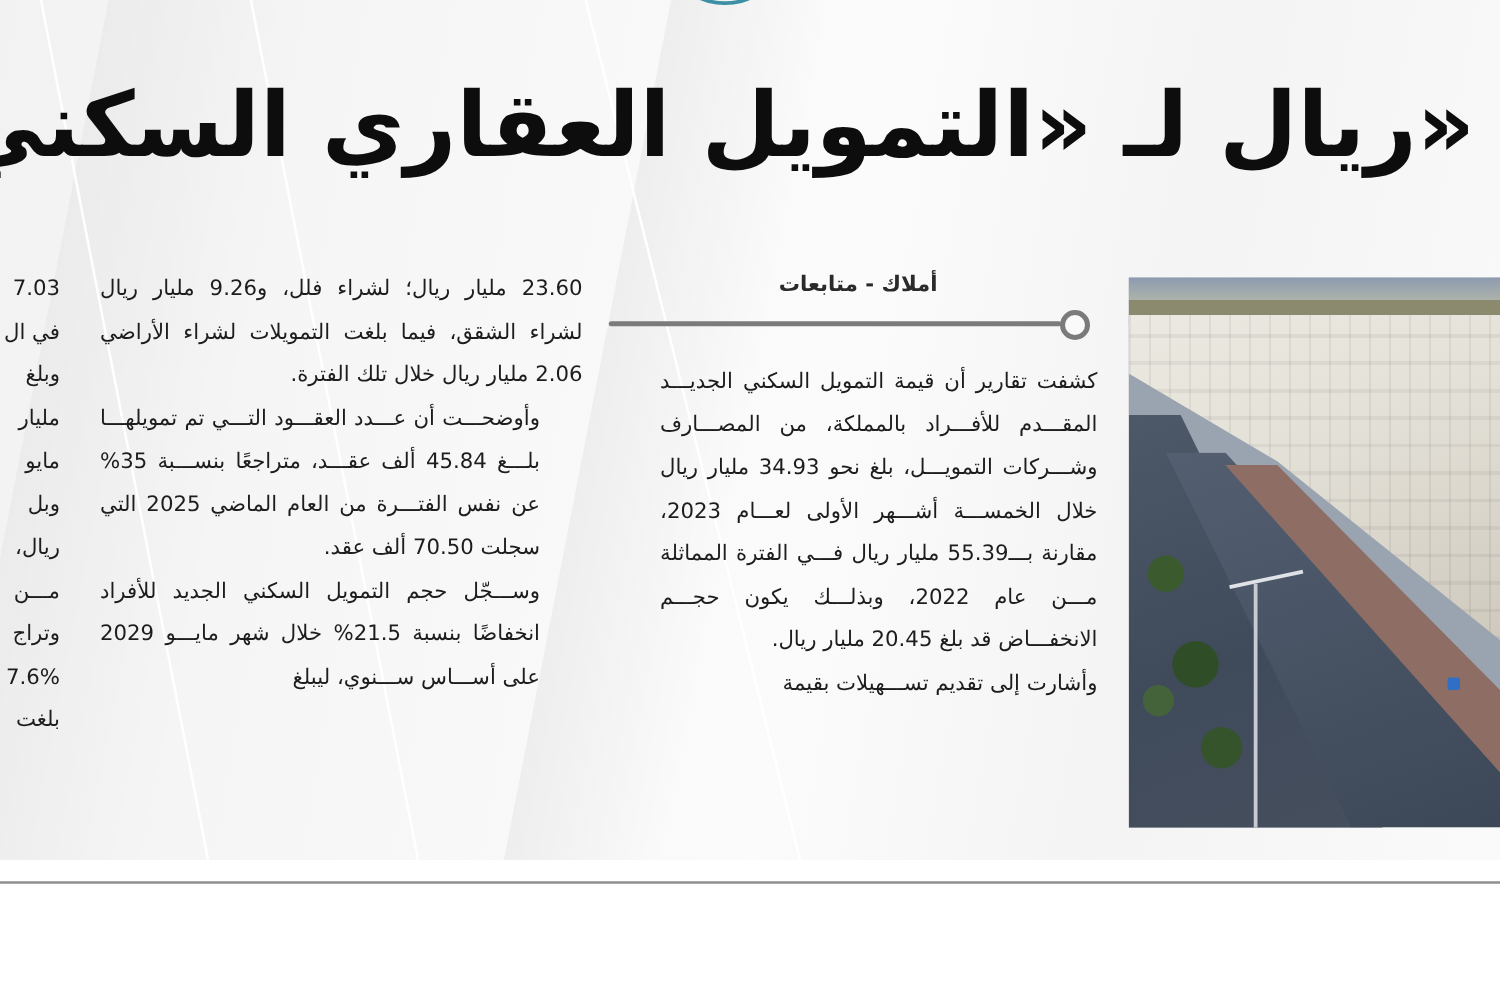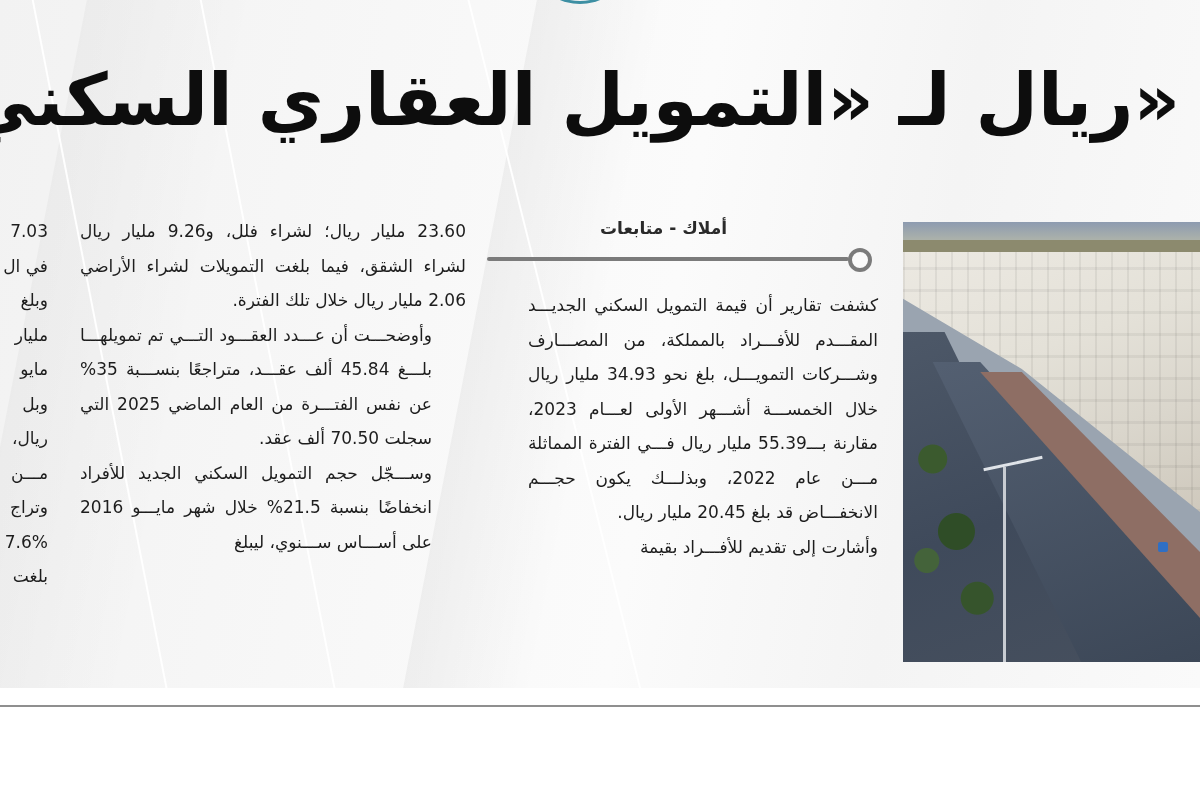--- a/index.html
+++ b/index.html
@@ -26,21 +26,21 @@
 
     .headline {
       position: absolute; right: 20px; top: 45px; width: 1300px;
       direction: rtl; text-align: right; white-space: nowrap;
       font-family: "DejaVu Sans", sans-serif; font-weight: bold;
       font-size: 72px; line-height: 110px; color: #0d0d0d; letter-spacing: -1px;
     }
 
     .section-label {
       position: absolute; left: 600px; top: 218px; width: 150px;
-      direction: rtl; text-align: left;
+      direction: rtl; text-align: right;
       font-weight: bold; font-size: 17px; color: #2a2a2a;
     }
     .section-rule {
       position: absolute; left: 487px; top: 257px; width: 362px; height: 4px;
       background: #7b7b7b; border-radius: 2px;
     }
     .section-ring {
       position: absolute; left: 848px; top: 248px; width: 24px; height: 24px;
       border: 4px solid #7b7b7b; border-radius: 50%; background: #fafafa;
     }
@@ -112,27 +112,27 @@
   <div class="logo-arc"></div>
 
   <h1 class="headline">«ريال لـ «التمويل العقاري السكني</h1>
 
   <div class="section-label">أملاك - متابعات</div>
   <div class="section-rule"></div>
   <div class="section-ring"></div>
 
   <div class="col col1">
     <p class="indent">كشفت تقارير أن قيمة التمويل السكني الجديـــد المقـــدم للأفـــراد بالمملكة، من المصـــارف وشـــركات التمويـــل، بلغ نحو 34.93 مليار ريال خلال الخمســـة أشـــهر الأولى لعـــام 2023، مقارنة بـــ55.39 مليار ريال فـــي الفترة المماثلة مـــن عام 2022، وبذلـــك يكون حجـــم الانخفـــاض قد بلغ 20.45 مليار ريال.</p>
-    <p class="indent nojust">وأشارت إلى تقديم للأفـــراد بقيمة</p>
+    <p class="indent nojust">وأشارت إلى تقديم تســـهيلات بقيمة</p>
   </div>
 
   <div class="col col2">
     <p>23.60 مليار ريال؛ لشراء فلل، و9.26 مليار ريال لشراء الشقق، فيما بلغت التمويلات لشراء الأراضي 2.06 مليار ريال خلال تلك الفترة.</p>
     <p class="indent">وأوضحـــت أن عـــدد العقـــود التـــي تم تمويلهـــا بلـــغ 45.84 ألف عقـــد، متراجعًا بنســـبة 35% عن نفس الفتـــرة من العام الماضي 2025 التي سجلت 70.50 ألف عقد.</p>
-    <p class="indent">وســـجّل حجم التمويل السكني الجديد للأفراد انخفاضًا بنسبة 21.5% خلال شهر مايـــو 2016 على أســـاس ســـنوي، ليبلغ</p>
+    <p class="indent">وســـجّل حجم التمويل السكني الجديد للأفراد انخفاضًا بنسبة 21.5% خلال شهر مايـــو 2029 على أســـاس ســـنوي، ليبلغ</p>
   </div>
 
   <div class="col col3">
     <p>7.03</p>
     <p>في ال</p>
     <p>وبلغ</p>
     <p>مليار</p>
     <p>مايو</p>
     <p>وبل</p>
     <p>ريال،</p>

